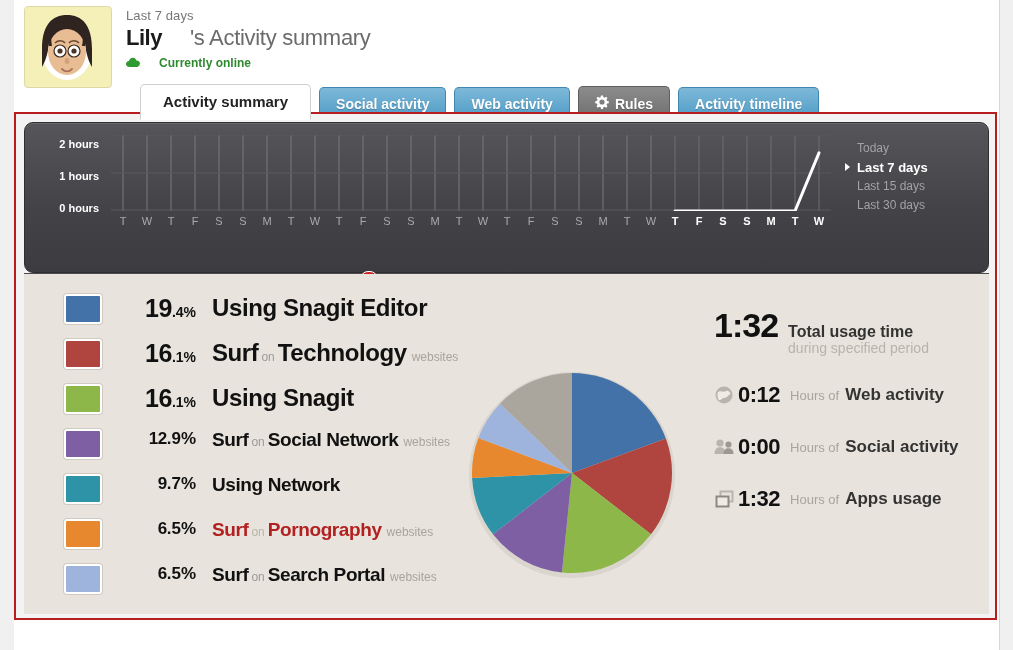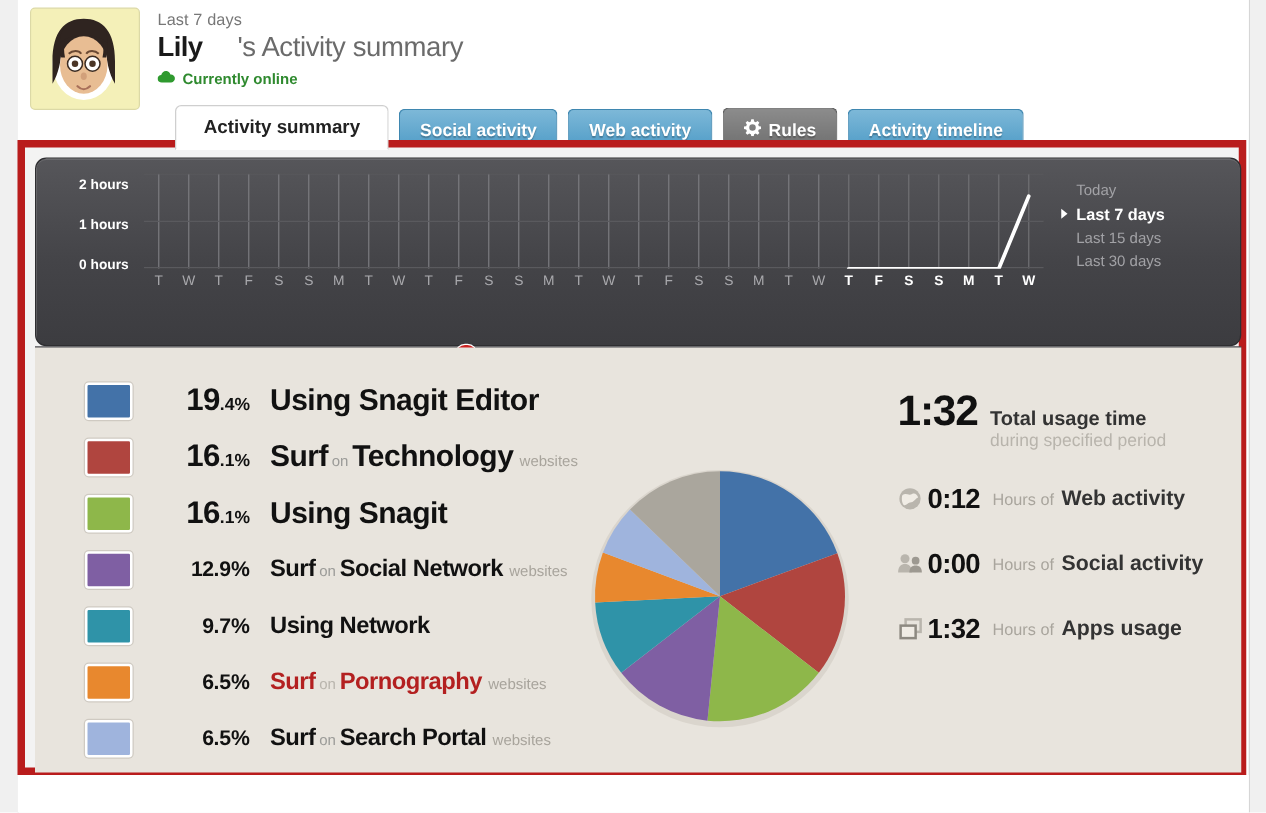--- a/index.html
+++ b/index.html
@@ -40,21 +40,21 @@
   .last-days {
     font-size: 13px; color: #777; letter-spacing: .1px; line-height: 15px;
   }
   .title-line { margin-top: 2px; white-space: nowrap; }
   .title-name {
     font-size: 22px; font-weight: bold; color: #1a1a1a; letter-spacing: -0.5px;
   }
   .title-rest {
     font-size: 22px; font-weight: normal; color: #6b6b6b; letter-spacing: -0.3px; margin-left: 28px;
   }
-  .online-row { margin-top: 3px; display: flex; align-items: center; gap: 5px; }
+  .online-row { margin-top: 3px; display: flex; align-items: center; gap: 18px; }
   .online-text { font-size: 12px; font-weight: bold; color: #2f8a2f; }
 
   
   .tabs {
     position: absolute; left: 126px; top: 84px;
     display: flex; align-items: flex-end; gap: 8px;
   }
   .tab {
     font-size: 14px; font-weight: bold;
     padding: 8px 16px 8px 16px;
@@ -81,21 +81,21 @@
     background: linear-gradient(to bottom, #8c8c8c 0%, #6e6e6e 100%);
     border: 1px solid #5f5f5f; border-bottom: none;
     display: flex; align-items: center; gap: 6px;
   }
 
   
   .frame {
     position: absolute; left: 14px; top: 112px;
     width: 983px; height: 508px;
     background: #f3f3f3;
-    border: 6px solid #b91c1c;
+    border: 2px solid #b91c1c;
     box-sizing: border-box;
   }
 
   
   .chartpanel {
     position: absolute; left: 8px; top: 8px;
     width: 965px; height: 151px;
     background: linear-gradient(to bottom, #56565a 0%, #444448 55%, #3c3c40 100%);
     border-radius: 9px;
     border: 1px solid #2e2e31;
@@ -174,21 +174,21 @@
     position: absolute; left: 8px; top: 160px;
     width: 965px; height: 340px;
     background: #e8e4dd;
     box-sizing: border-box;
   }
   .results-inner { position: relative; width: 100%; height: 100%; }
 
   
   .legend { position: absolute; left: 40px; top: 20px; width: 430px; }
   .legend-row {
-    display: flex; align-items: center;
+    display: flex; align-items: flex-start;
     height: 45px;
   }
   .swatch {
     width: 34px; height: 26px; border-radius: 3px;
     border: 2px solid #ffffff;
     box-shadow: 0 0 0 1px #cfcac2;
     flex: 0 0 auto;
   }
   .pct {
     width: 78px; text-align: right; margin-left: 16px;

